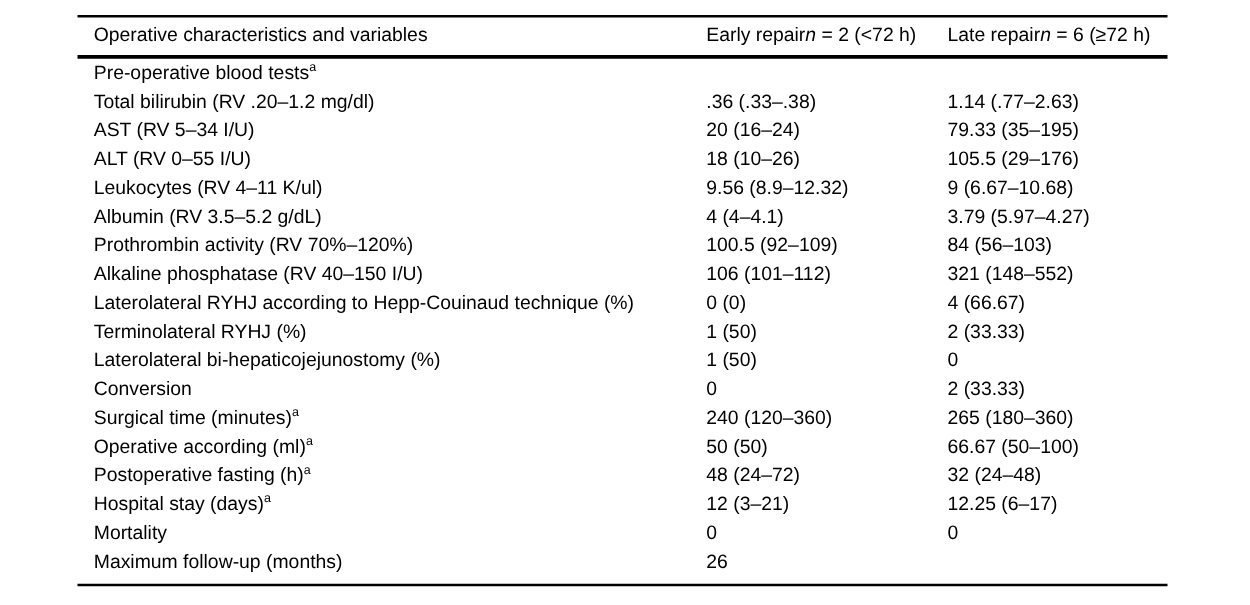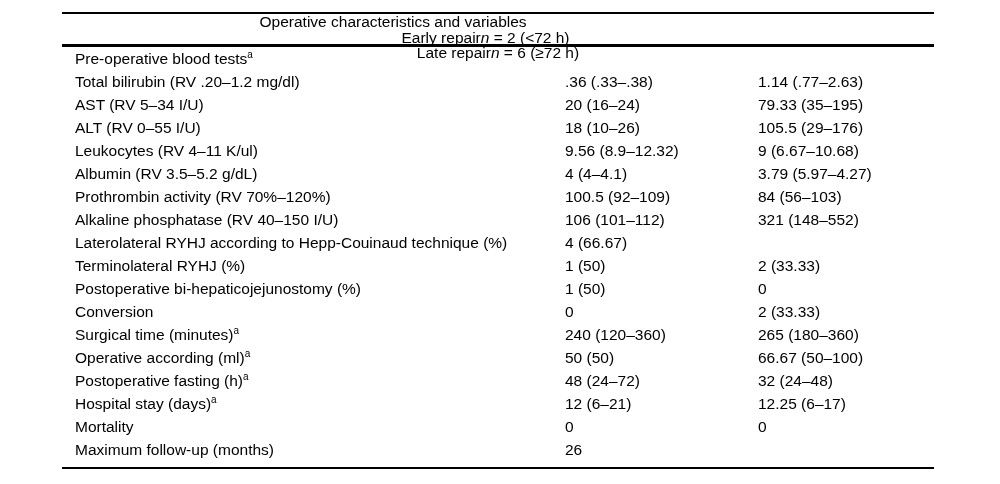--- a/index.html
+++ b/index.html
@@ -18,21 +18,20 @@
     font-size: 15.5px;
     line-height: 1;
   }
   .rule-top    { height: 2px; background: #000; }
   .rule-mid    { height: 3px; background: #000; }
   .rule-bottom { height: 2px; background: #000; }
   .hrow {
     display: flex;
     height: 30px;
     align-items: center;
-    flex-direction: column;
   }
   .tbody { padding-top: 0; padding-bottom: 6px; }
   .row {
     display: flex;
     height: 23px;
     align-items: center;
   }
   .c1 { width: 503px; padding-left: 13px; white-space: nowrap; }
   .c2 { width: 193px; white-space: nowrap; }
   .c3 { flex: 1; white-space: nowrap; }
@@ -102,31 +101,32 @@
     </div>
 
     <div class="row">
       <div class="c1"><span>Alkaline phosphatase (RV 40–150 I/U)</span><sup></sup></div>
       <div class="c2">106 (101–112)</div>
       <div class="c3">321 (148–552)</div>
     </div>
 
     <div class="row">
       <div class="c1"><span>Laterolateral RYHJ according to Hepp-Couinaud technique (%)</span><sup></sup></div>
+      <div class="c2">0 (0)</div>
       <div class="c3">4 (66.67)</div>
     </div>
 
     <div class="row">
       <div class="c1"><span>Terminolateral RYHJ (%)</span><sup></sup></div>
       <div class="c2">1 (50)</div>
       <div class="c3">2 (33.33)</div>
     </div>
 
     <div class="row">
-      <div class="c1"><span>Postoperative bi-hepaticojejunostomy (%)</span><sup></sup></div>
+      <div class="c1"><span>Laterolateral bi-hepaticojejunostomy (%)</span><sup></sup></div>
       <div class="c2">1 (50)</div>
       <div class="c3">0</div>
     </div>
 
     <div class="row">
       <div class="c1"><span>Conversion</span><sup></sup></div>
       <div class="c2">0</div>
       <div class="c3">2 (33.33)</div>
     </div>
 
@@ -143,21 +143,21 @@
     </div>
 
     <div class="row">
       <div class="c1"><span>Postoperative fasting (h)</span><sup>a</sup></div>
       <div class="c2">48 (24–72)</div>
       <div class="c3">32 (24–48)</div>
     </div>
 
     <div class="row">
       <div class="c1"><span>Hospital stay (days)</span><sup>a</sup></div>
-      <div class="c2">12 (6–21)</div>
+      <div class="c2">12 (3–21)</div>
       <div class="c3">12.25 (6–17)</div>
     </div>
 
     <div class="row">
       <div class="c1"><span>Mortality</span><sup></sup></div>
       <div class="c2">0</div>
       <div class="c3">0</div>
     </div>
 
     <div class="row">

